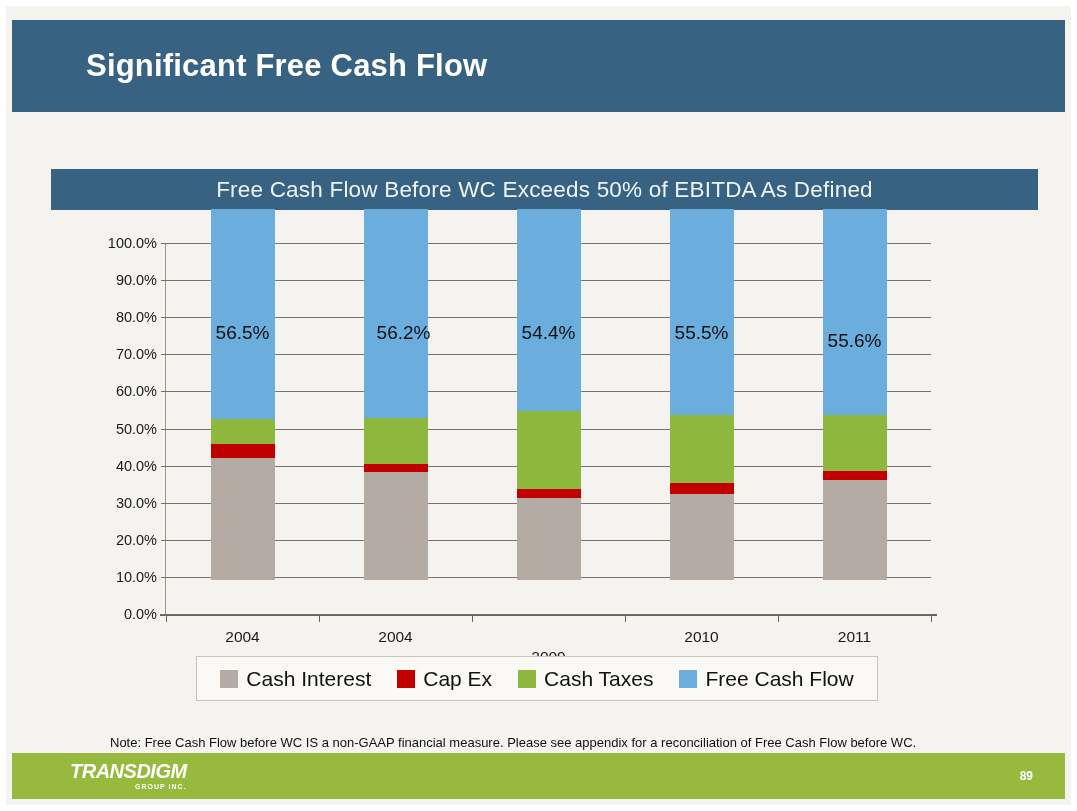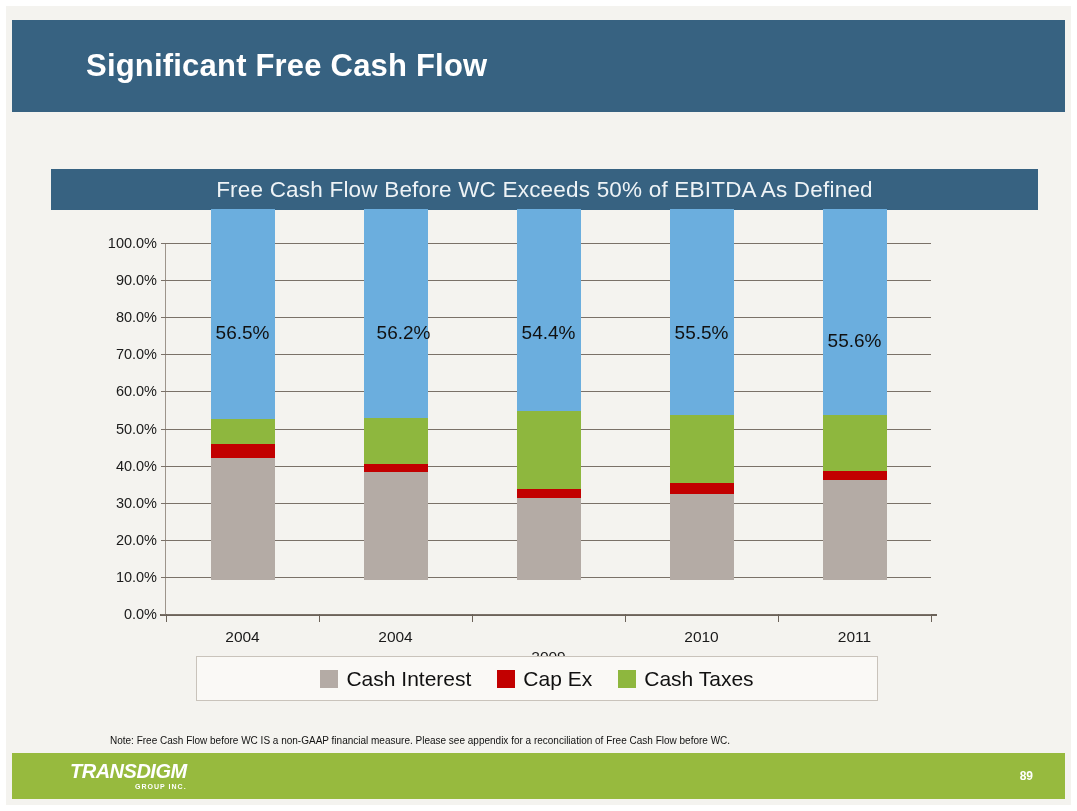--- a/index.html
+++ b/index.html
@@ -127,21 +127,21 @@
     justify-content: center;
     gap: 26px;
   }
   .legend-item { display: flex; align-items: center; gap: 8px; }
   .legend-swatch { width: 18px; height: 18px; display: inline-block; }
   .legend-label { font-size: 21px; color: #111111; white-space: nowrap; }
   
   #footnote {
     position: absolute;
     left: 104px; top: 729px;
-    font-size: 10px;
+    font-size: 13px;
     color: #111111;
     white-space: nowrap;
     text-align: right;
   }
   
   #footer-band {
     position: absolute;
     left: 6px; bottom: 6px;
     width: 1053px; height: 46px;
     background: #97ba3e;
@@ -287,20 +287,24 @@
         <span class="legend-label">Cash Interest</span>
       </div>
       <div class="legend-item">
         <span class="legend-swatch" style="background: rgb(194, 0, 0);"></span>
         <span class="legend-label">Cap Ex</span>
       </div>
       <div class="legend-item">
         <span class="legend-swatch" style="background: rgb(142, 183, 62);"></span>
         <span class="legend-label">Cash Taxes</span>
       </div>
+      <div class="legend-item">
+        <span class="legend-swatch" style="background: rgb(107, 174, 222);"></span>
+        <span class="legend-label">Free Cash Flow</span>
+      </div>
     </div>
 
   <div id="footnote">Note:  Free Cash Flow before WC IS a non-GAAP financial measure. Please see appendix for a reconciliation of Free Cash Flow before WC.</div>
 
   <div id="footer-band">
     <div id="logo">
       <span id="logo-main">TRANSDIGM</span>
       <span id="logo-sub">GROUP INC.</span>
     </div>
     <div id="page-number">89</div>

